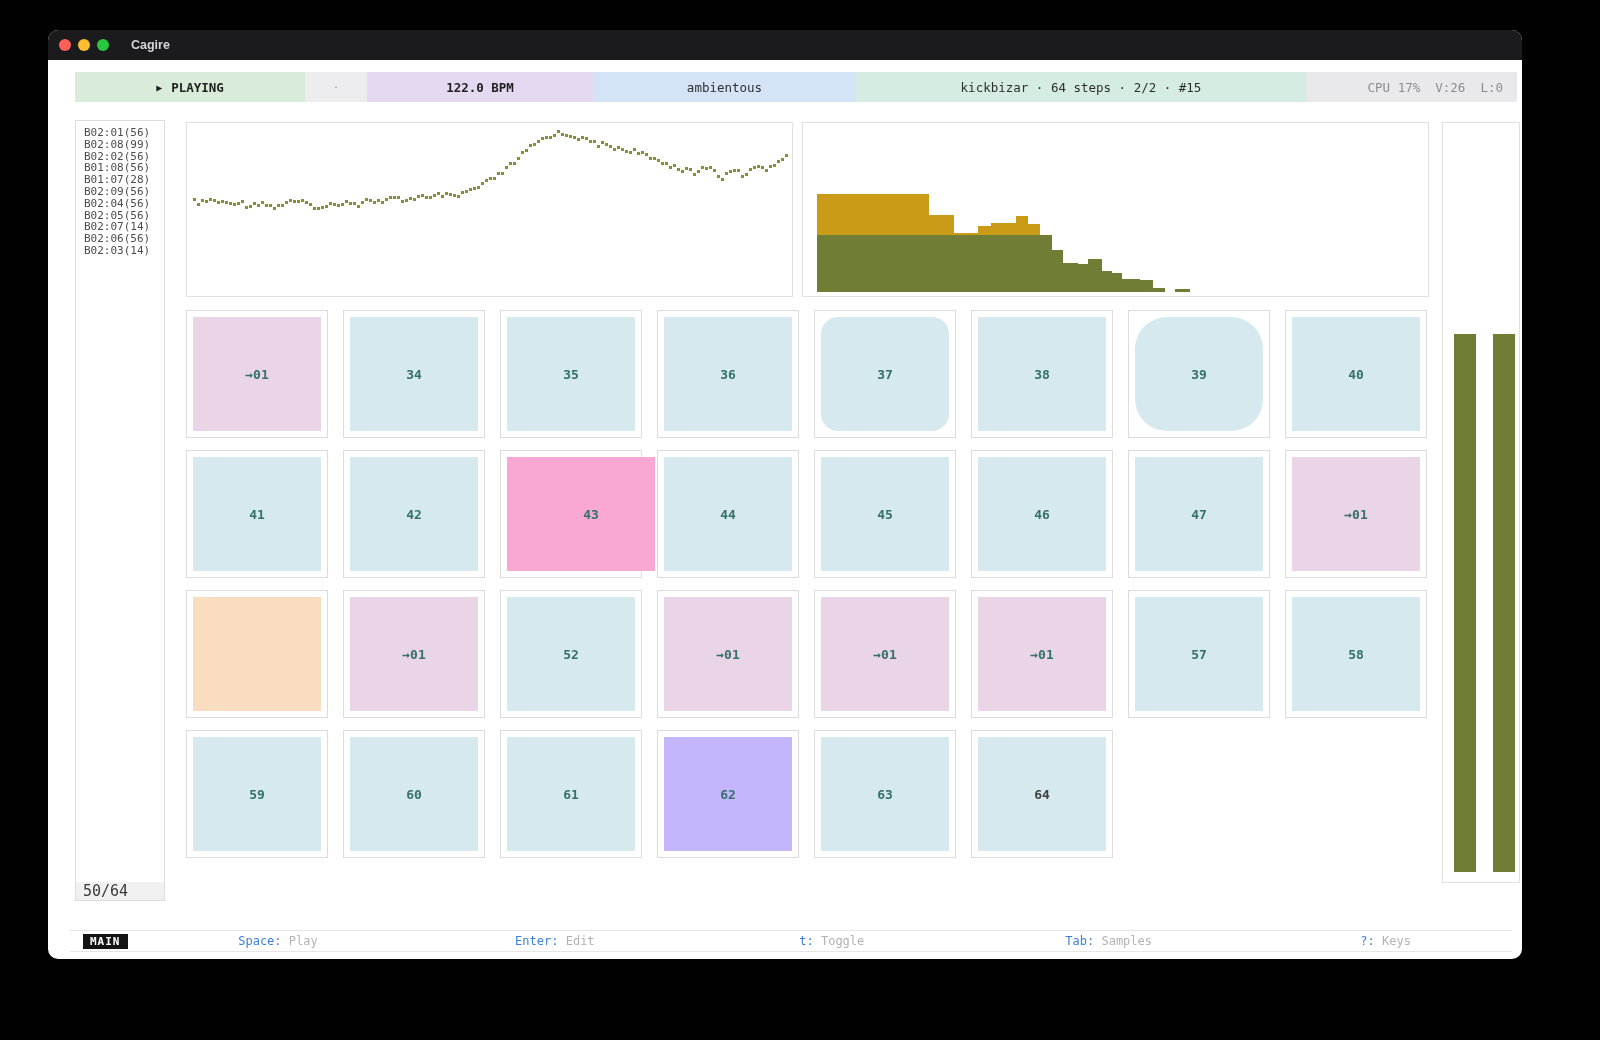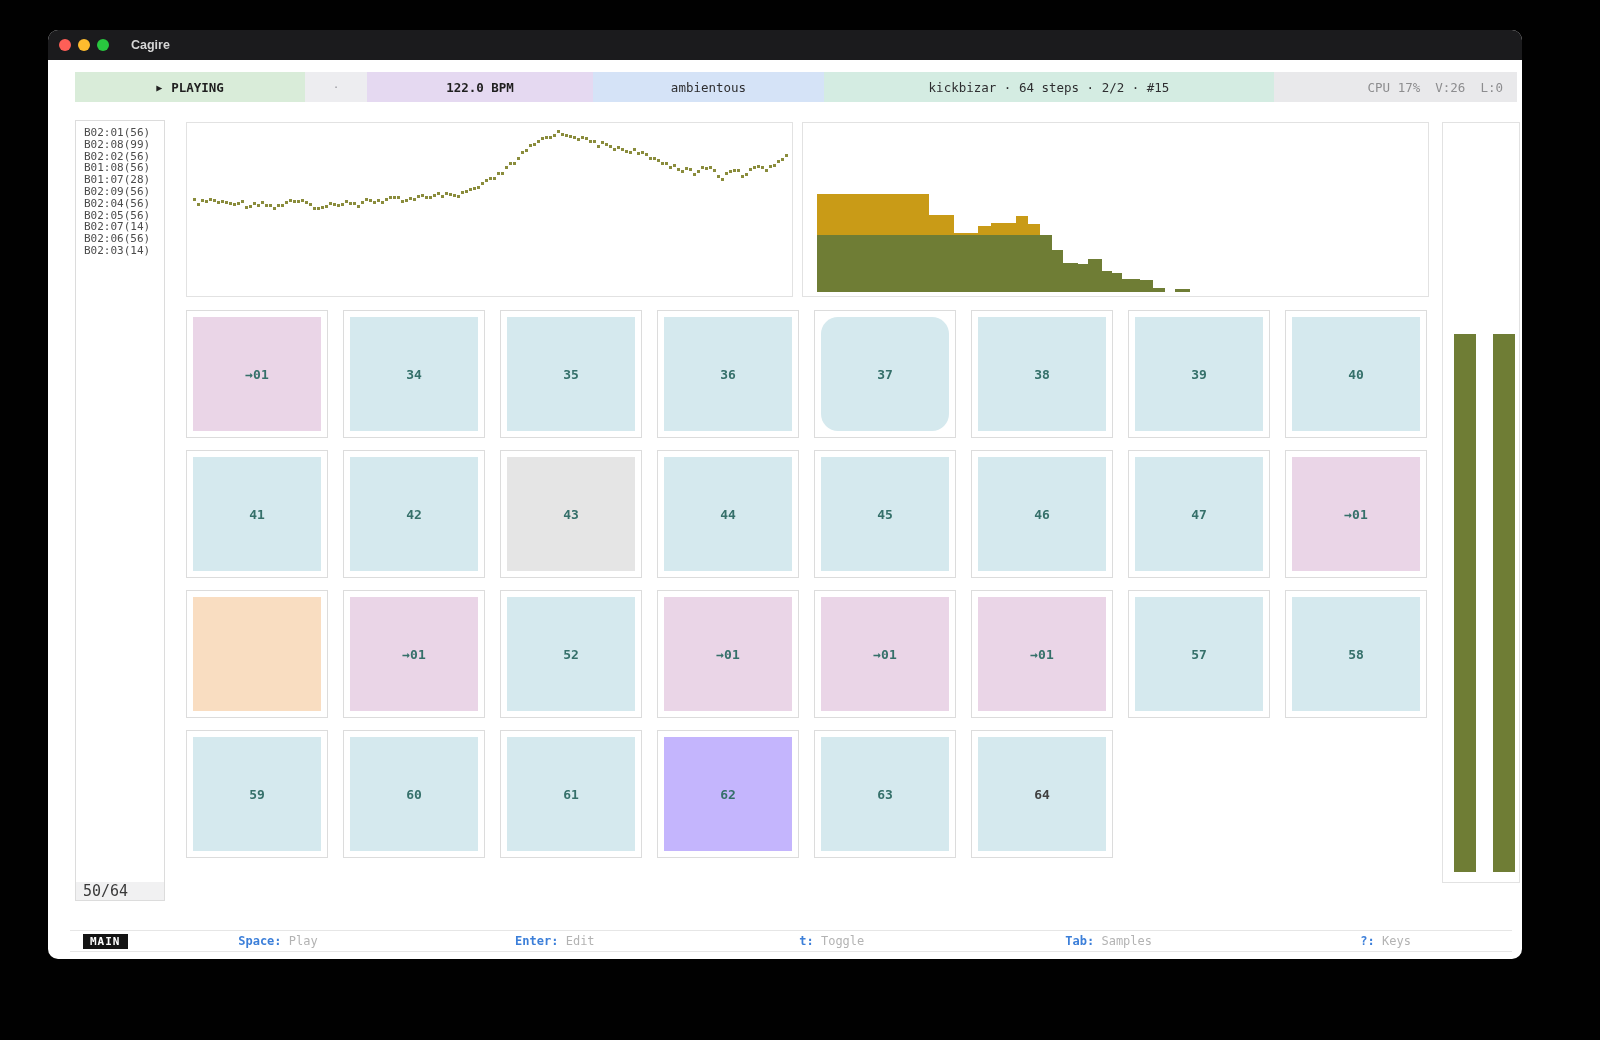--- a/index.html
+++ b/index.html
@@ -13,21 +13,21 @@
   .tl:first-child{margin-left:11px;}
   .win-title{color:#d6d6d6;font-family:"Liberation Sans",sans-serif;font-weight:bold;
              font-size:12.5px;margin-left:22px;}
   
   .statusbar{position:absolute;left:27px;top:42px;width:1442px;height:30px;display:flex;
              font-size:12.5px;color:#1f1f1f;}
   .seg{display:flex;align-items:center;justify-content:center;height:100%;}
   .seg-playing{width:230px;background:#d9ecd9;font-weight:bold;}
   .seg-sep{width:62px;background:#ededf0;color:#9a9aa0;font-size:11px;}
   .seg-bpm{width:226px;background:#e5d9f1;font-weight:bold;}
-  .seg-pack{width:231px;background:#d5e3f7;color:#2e2e30;text-align:right;}
+  .seg-pack{width:263px;background:#d5e3f7;color:#2e2e30;text-align:right;}
   .seg-kit{width:450px;background:#d4ece2;color:#2e2e30;}
   .seg-sys{flex:1;background:#e9e9eb;color:#8d8d8f;justify-content:flex-end;
            padding-right:14px;box-sizing:border-box;white-space:pre;}
   .play-tri{font-size:10px;margin-right:9px;}
   
   .sidebar{position:absolute;left:27px;top:90px;width:90px;height:781px;background:#fff;
            border:1px solid #dcdcdc;box-sizing:border-box;}
   .sb-list{padding:6px 0 0 8px;font-size:11px;line-height:11.8px;color:#4b4b4b;}
   .sb-item{white-space:pre;}
   .sb-count{position:absolute;left:0;right:0;bottom:0;height:18px;background:#f1f1f2;
@@ -51,21 +51,21 @@
   .meter-panel{left:1394px;top:92px;width:78px;height:761px;}
   .meter-bar{position:absolute;width:22px;}
   
   .footer{position:absolute;left:22px;top:900px;width:1442px;height:22px;
           border-top:1px solid #e6e6e6;border-bottom:1px solid #e6e6e6;box-sizing:border-box;
           display:flex;align-items:center;font-size:12px;}
   .mode-badge{margin-left:13px;background:#141414;color:#ffffff;font-size:11px;font-weight:bold;
               padding:1px 7px;letter-spacing:1px;}
   .hints{flex:1;display:flex;}
   .hint{flex:1;text-align:center;white-space:pre;}
-  .hint .k{font-weight:bold;margin-left:24px;}
+  .hint .k{font-weight:normal;margin-left:24px;}
   .hint .v{color:#b3b3b3;}
 </style>
 </head>
 <body>
 
 <div class="stage">
   <div class="window">
 
     <div class="titlebar">
       <div class="tl" style="background:#ff5f57"></div>
@@ -342,33 +342,33 @@
         <div class="pad">
           <div class="pad-inner" style="background: rgb(213, 233, 238); color: rgb(53, 112, 106);">36</div>
         </div>
         <div class="pad">
           <div class="pad-inner" style="background: rgb(213, 233, 238); color: rgb(53, 112, 106); border-radius: 17px;">37</div>
         </div>
         <div class="pad">
           <div class="pad-inner" style="background: rgb(213, 233, 238); color: rgb(53, 112, 106);">38</div>
         </div>
         <div class="pad">
-          <div class="pad-inner" style="background: rgb(213, 233, 238); color: rgb(53, 112, 106);">39</div>
+          <div class="pad-inner" style="background: rgb(213, 233, 238); color: rgb(53, 112, 106); border-radius: 32px;">39</div>
         </div>
         <div class="pad">
           <div class="pad-inner" style="background: rgb(213, 233, 238); color: rgb(53, 112, 106);">40</div>
         </div>
         <div class="pad">
           <div class="pad-inner" style="background: rgb(213, 233, 238); color: rgb(53, 112, 106);">41</div>
         </div>
         <div class="pad">
           <div class="pad-inner" style="background: rgb(213, 233, 238); color: rgb(53, 112, 106);">42</div>
         </div>
         <div class="pad">
-          <div class="pad-inner" style="background: #e5e5e5; color: rgb(53, 112, 106);">43</div>
+          <div class="pad-inner" style="background: #f9a8d4; color: rgb(53, 112, 106); padding-left: 20px;">43</div>
         </div>
         <div class="pad">
           <div class="pad-inner" style="background: rgb(213, 233, 238); color: rgb(53, 112, 106);">44</div>
         </div>
         <div class="pad">
           <div class="pad-inner" style="background: rgb(213, 233, 238); color: rgb(53, 112, 106);">45</div>
         </div>
         <div class="pad">
           <div class="pad-inner" style="background: rgb(213, 233, 238); color: rgb(53, 112, 106);">46</div>
         </div>

